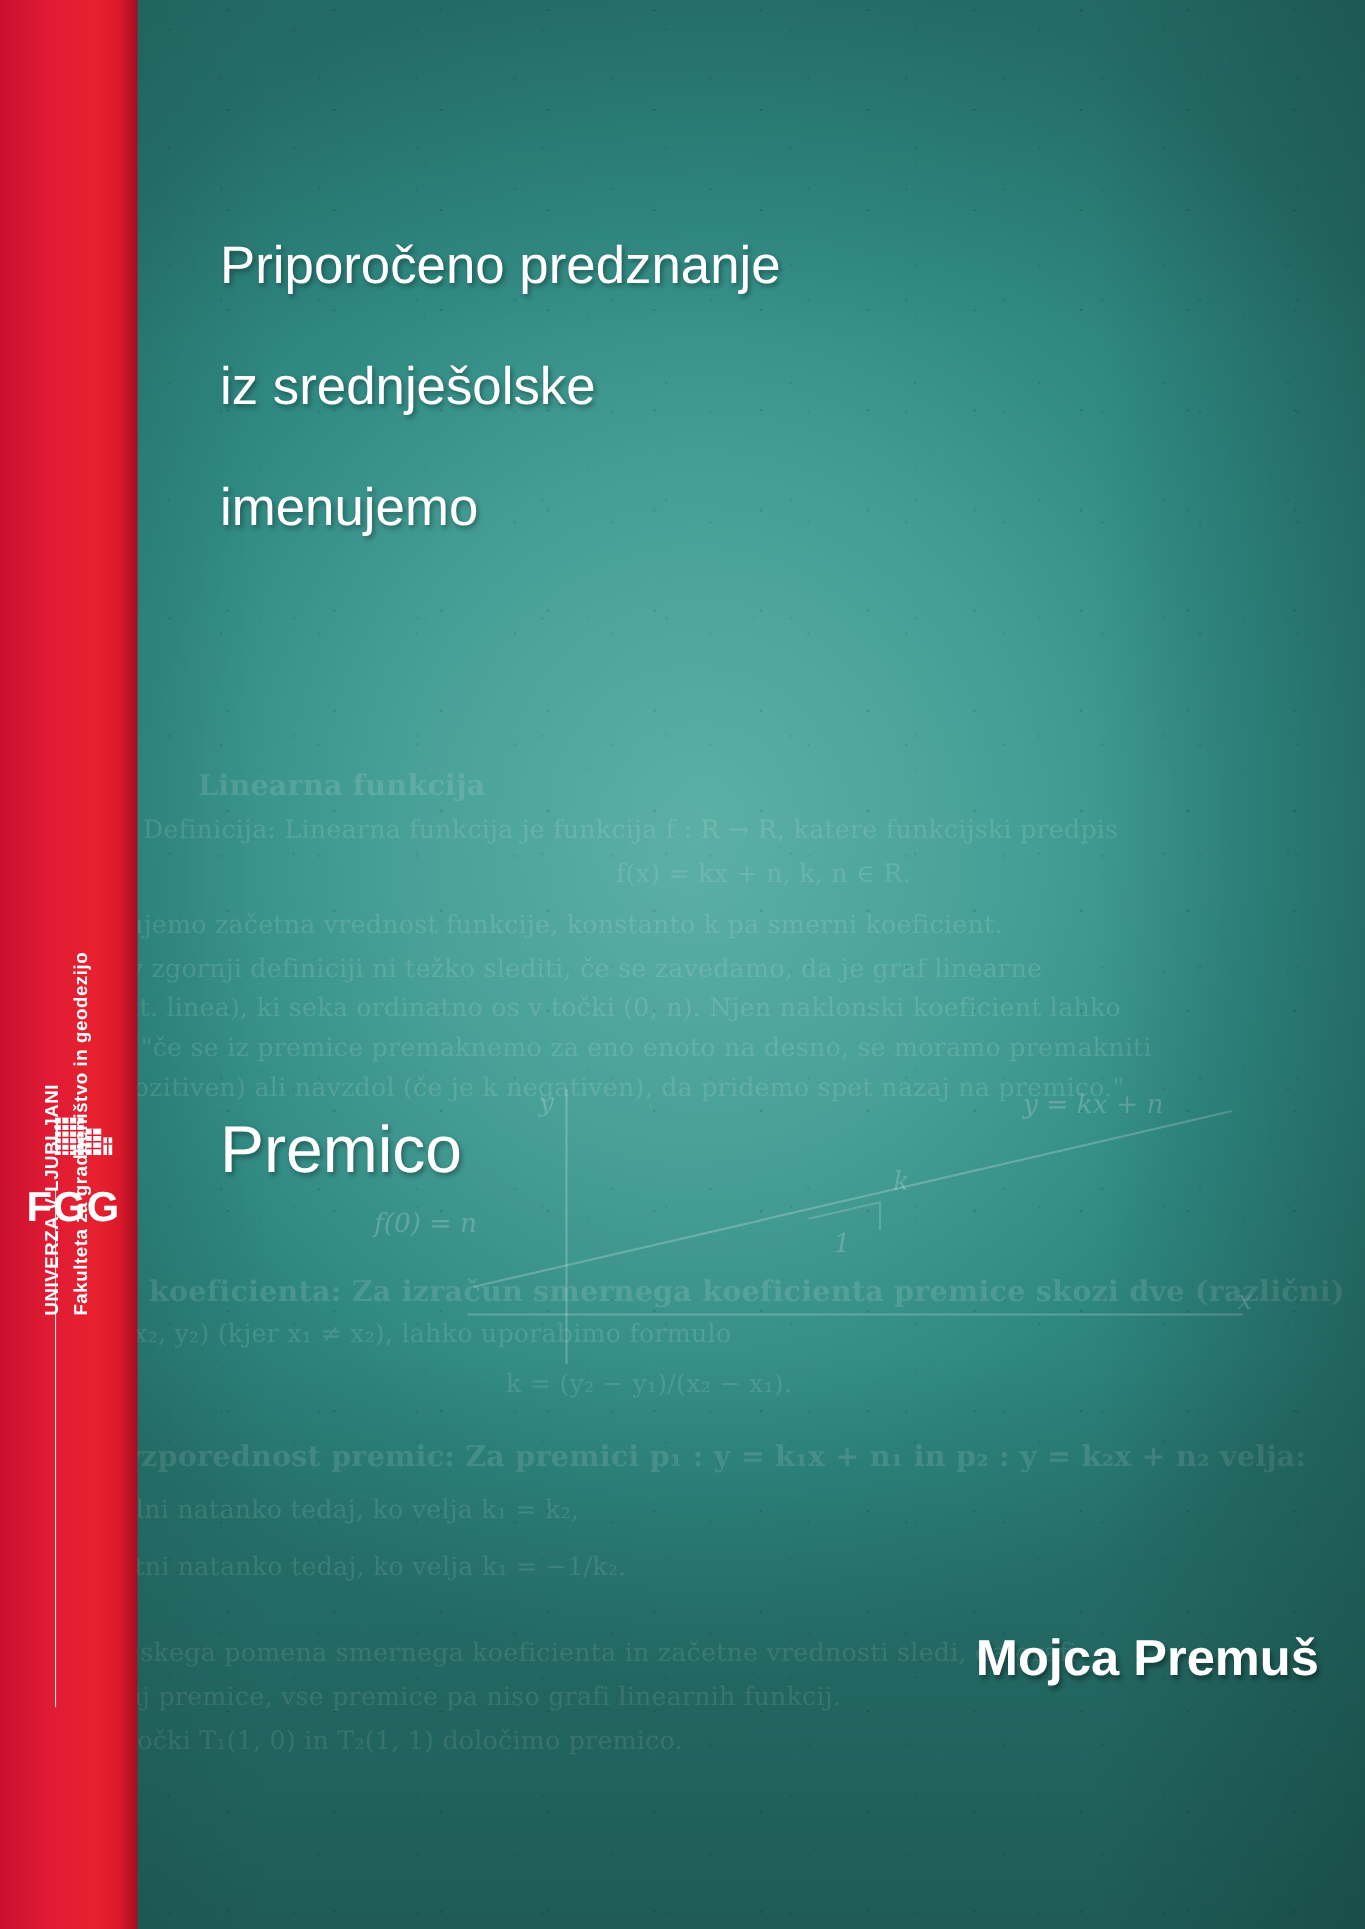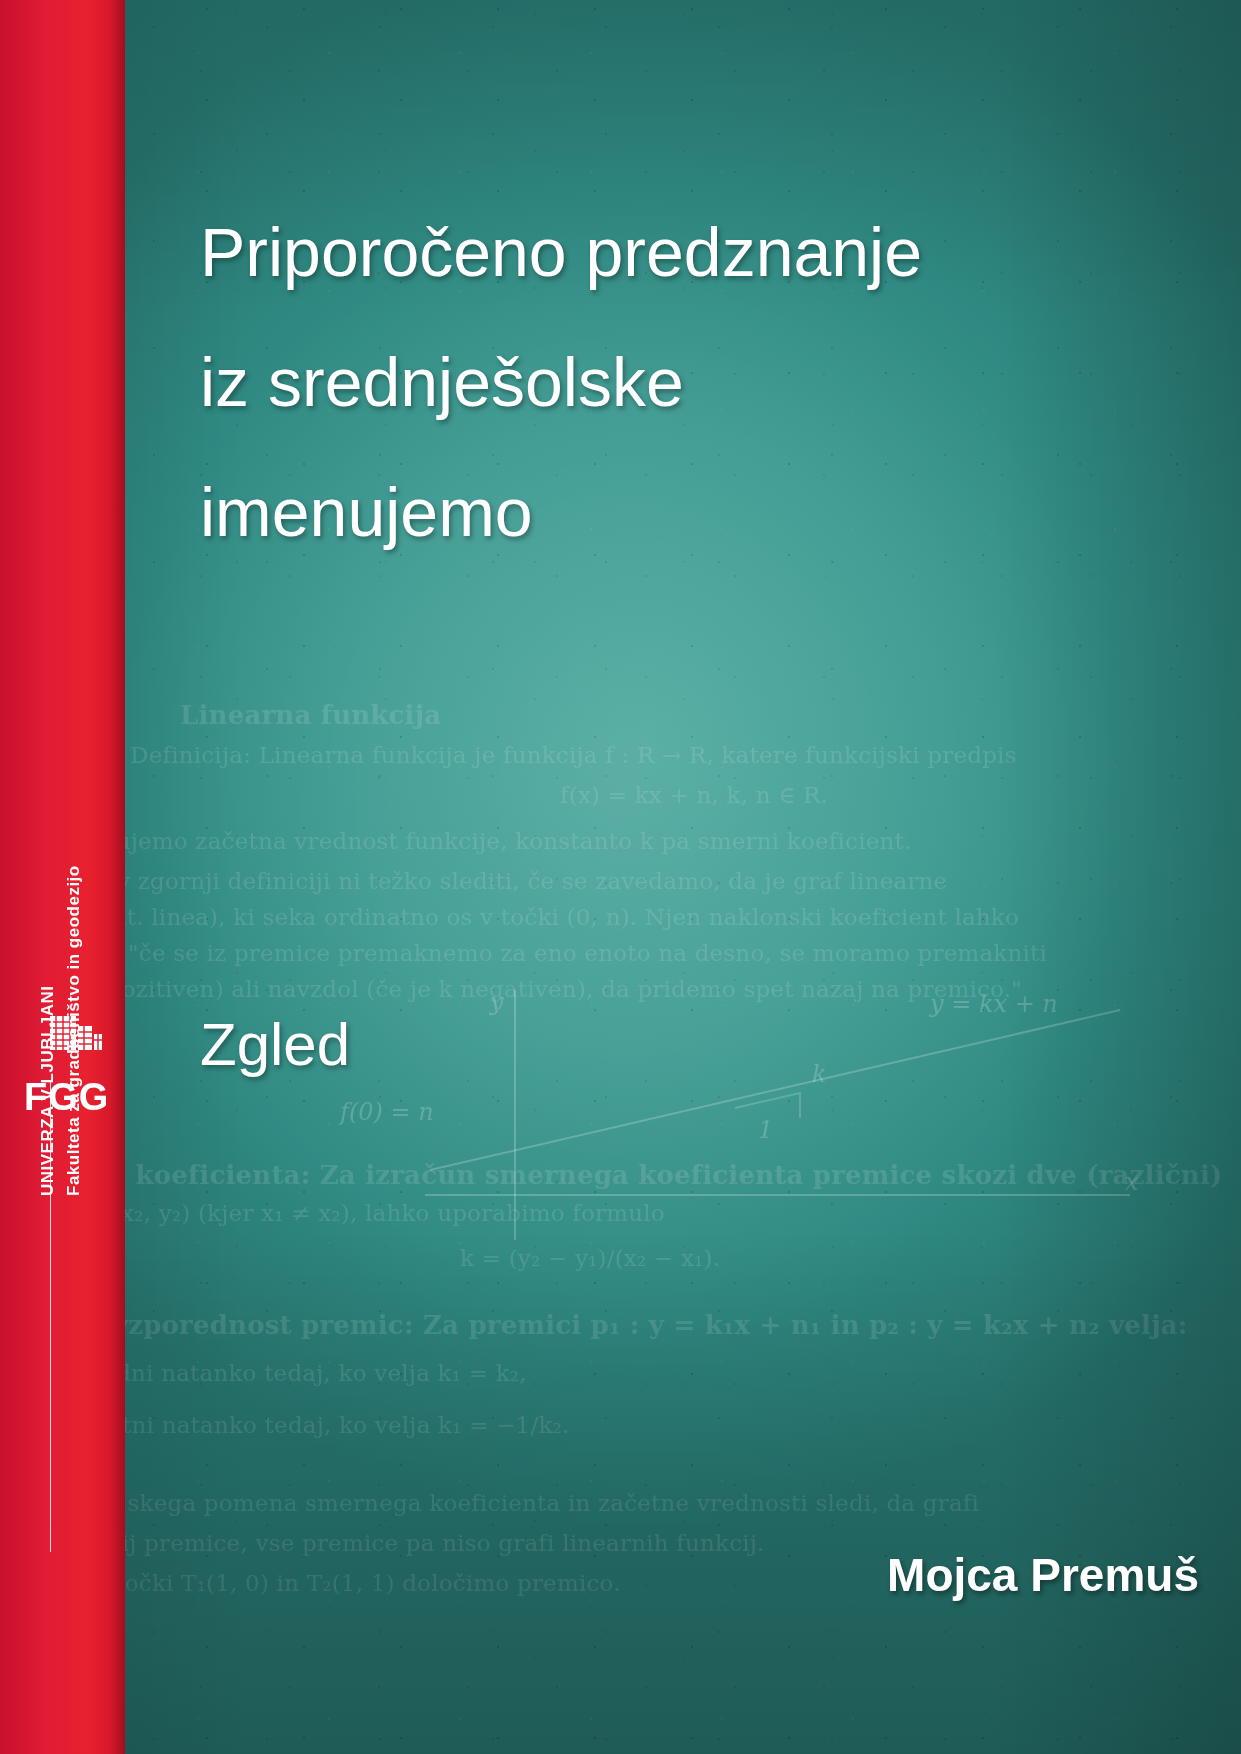--- a/index.html
+++ b/index.html
@@ -136,41 +136,41 @@
   }
   
   .title-block {
     position: absolute;
     left: 200px;
     top: 218px;
     width: 900px;
   }
   .title-line {
     color: #ffffff;
-    font-size: 68px;
+    font-size: 48px;
     font-weight: 400;
     line-height: 1.0;
     margin-bottom: 62px;
     text-shadow: 2px 3px 5px rgba(0,0,0,0.35);
     font-family: "Liberation Sans", sans-serif;
   }
   .subtitle {
     position: absolute;
     left: 200px;
     top: 1010px;
     color: #ffffff;
     font-size: 60px;
     font-weight: 400;
     text-shadow: 2px 3px 5px rgba(0,0,0,0.35);
     font-family: "Liberation Sans", sans-serif;
   }
   .author {
     position: absolute;
     right: 42px;
-    top: 1548px;
+    top: 1480px;
     color: #ffffff;
     font-size: 46px;
     font-weight: bold;
     text-shadow: 2px 3px 5px rgba(0,0,0,0.40);
     font-family: "Liberation Sans", sans-serif;
   }
 </style>
 </head>
 <body>
 
@@ -254,17 +254,17 @@
     <div class="uni-vert">UNIVERZA V LJUBLJANI</div>
     <div class="uni-vert" style="left:62px; top:1196px;">Fakulteta za gradbeništvo in geodezijo</div>
   </div>
 
   <div class="title-block">
     <div class="title-line">Priporočeno predznanje</div>
     <div class="title-line">iz srednješolske</div>
     <div class="title-line">imenujemo</div>
   </div>
 
-  <div class="subtitle">Zgled</div>
+  <div class="subtitle">Premico</div>
 
   <div class="author">Mojca Premuš</div>
 
 </div>
 
 </body></html>

